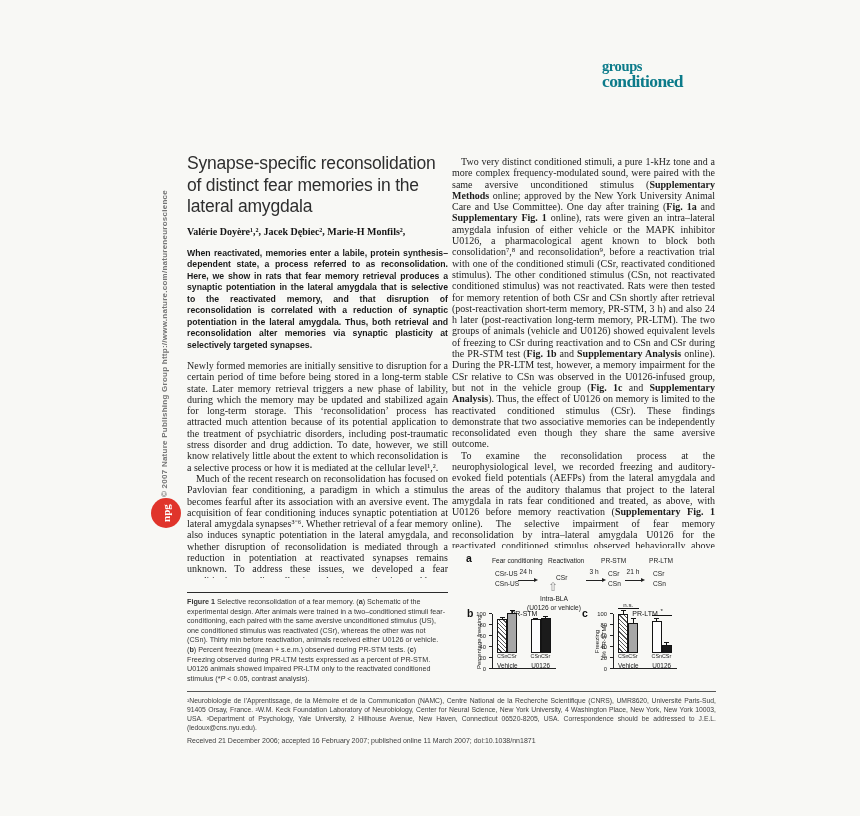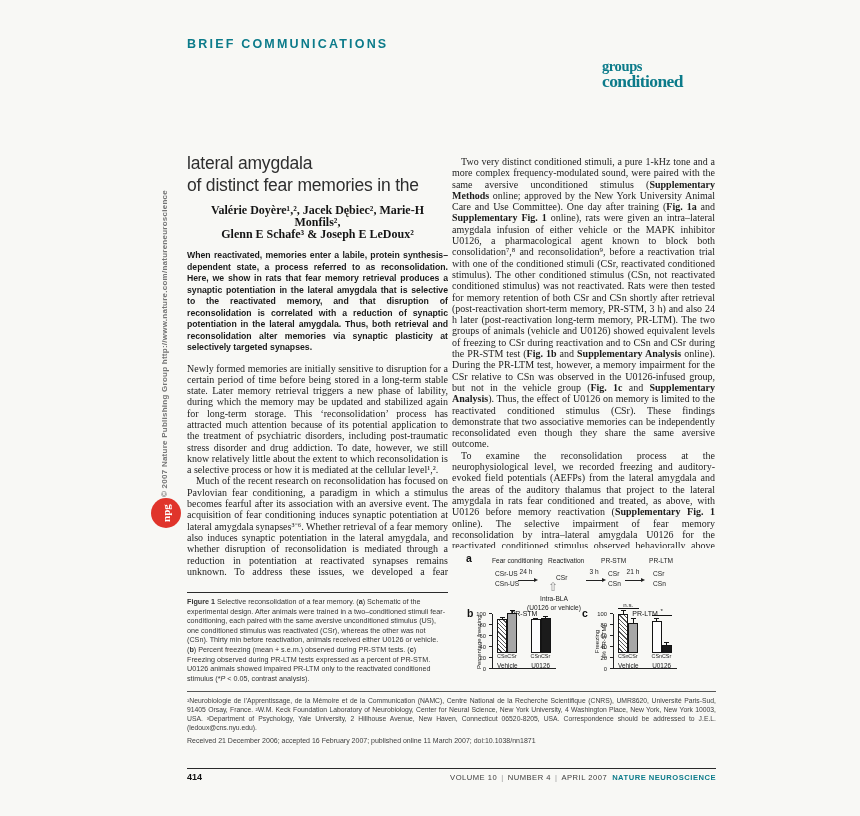--- a/index.html
+++ b/index.html
@@ -16,21 +16,21 @@
   
   .side-copy { position:absolute; left:160px; top:497px; transform:rotate(-90deg); transform-origin:0 0; white-space:nowrap; font-family:"Liberation Sans",sans-serif; font-weight:bold; font-size:8px; letter-spacing:0.25px; color:#747474; }
   .npg-badge { position:absolute; left:151px; top:498px; width:30px; height:30px; border-radius:50%; background:#e0342b; display:flex; align-items:center; justify-content:center; }
   .npg-badge span { transform:rotate(-90deg); color:#fff; font-family:"Liberation Serif",serif; font-weight:bold; font-size:11px; }
 
   
   .col-left { position:absolute; left:187px; top:153px; width:261px; height:425px; overflow:hidden; }
   .col-right { position:absolute; left:452px; top:156px; width:263px; height:392px; overflow:hidden; }
 
   .title { font-family:"Liberation Sans",sans-serif; font-weight:normal; font-size:17.5px; line-height:21.5px; color:#2e2e2e; letter-spacing:-0.2px; }
-  .authors { margin-top:8px; font-size:12px; line-height:12px; font-weight:bold; color:#141414;text-align:center; }
+  .authors { margin-top:8px; font-size:10px; line-height:12px; font-weight:bold; color:#141414; }
   .abstract { margin-top:10px; font-family:"Liberation Sans",sans-serif; font-weight:bold; font-size:8.7px; line-height:11.5px; text-align:justify; color:#1a1a1a; }
   .bodytext { font-size:10px; line-height:11.3px; text-align:justify; }
   .bodytext.first { margin-top:9px; }
   .bodytext.indent { text-indent:9px; }
 
   .rule-left { position:absolute; left:187px; top:592px; width:261px; border-top:1px solid #2a2a2a; }
   .caption { position:absolute; left:187px; top:597px; width:259px; font-family:"Liberation Sans",sans-serif; font-size:7.2px; line-height:9.6px; color:#343434; text-align:left; }
 
   
   .fig { position:absolute; left:452px; top:550px; width:264px; height:140px; font-family:"Liberation Sans",sans-serif; }
@@ -74,39 +74,38 @@
   .pagenum { font-weight:bold; font-size:9px; color:#111; }
   .issue { font-size:7.6px; letter-spacing:0.5px; color:#3a3a3a; }
   .issue .sep { color:#9a9a9a; margin:0 4px; }
   .issue .jn { color:#0c7b8a; font-weight:bold; margin-left:5px; }
 </style>
 </head>
 <body>
 
 <div class="page">
 
-  <div class="section-label">BRIEF COMMUNICATIONS</div>
   <div class="journal-logo">
     <div class="l1">groups</div>
     <div class="l2">conditioned</div>
   </div>
 
   <div class="side-copy">© 2007 Nature Publishing Group   http://www.nature.com/natureneuroscience</div>
   <div class="npg-badge">
     <span>npg</span>
   </div>
 
   <div class="col-left">
     <div class="title">
+      <div>Synapse-specific reconsolidation</div>
+      <div>of distinct fear memories in the</div>
       <div>lateral amygdala</div>
-      <div>of distinct fear memories in the</div>
     </div>
     <div class="authors">
       <div>Valérie Doyère¹,², Jacek Dębiec², Marie-H Monfils²,</div>
-      <div>Glenn E Schafe³ &amp; Joseph E LeDoux²</div>
     </div>
     <p class="abstract">When reactivated, memories enter a labile, protein synthesis–dependent state, a process referred to as reconsolidation. Here, we show in rats that fear memory retrieval produces a synaptic potentiation in the lateral amygdala that is selective to the reactivated memory, and that disruption of reconsolidation is correlated with a reduction of synaptic potentiation in the lateral amygdala. Thus, both retrieval and reconsolidation alter memories via synaptic plasticity at selectively targeted synapses.</p>
     <p class="bodytext first">Newly formed memories are initially sensitive to disruption for a certain period of time before being stored in a long-term stable state. Later memory retrieval triggers a new phase of lability, during which the memory may be updated and stabilized again for long-term storage. This ‘reconsolidation’ process has attracted much attention because of its potential application to the treatment of psychiatric disorders, including post-traumatic stress disorder and drug addiction. To date, however, we still know relatively little about the extent to which reconsolidation is a selective process or how it is mediated at the cellular level¹,².</p>
     <p class="bodytext indent">Much of the recent research on reconsolidation has focused on Pavlovian fear conditioning, a paradigm in which a stimulus becomes fearful after its association with an aversive event. The acquisition of fear conditioning induces synaptic potentiation at lateral amygdala synapses³⁻⁶. Whether retrieval of a fear memory also induces synaptic potentiation in the lateral amygdala, and whether disruption of reconsolidation is mediated through a reduction in potentiation at reactivated synapses remains unknown. To address these issues, we developed a fear conditioning paradigm allowing selective reactivation, and hence reconsolidation, for one of two distinct auditory fear memories.</p>
   </div>
 
   <div class="col-right">
     <p class="bodytext indent"><span>Two very distinct conditioned stimuli, a pure 1-kHz tone and a more complex frequency-modulated sound, were paired with the same aversive unconditioned stimulus (</span><span style="font-weight: bold;">Supplementary Methods</span><span> online; approved by the New York University Animal Care and Use Committee). One day after training (</span><span style="font-weight: bold;">Fig. 1a</span><span> and </span><span style="font-weight: bold;">Supplementary Fig. 1</span><span> online), rats were given an intra–lateral amygdala infusion of either vehicle or the MAPK inhibitor U0126, a pharmacological agent known to block both consolidation⁷,⁸ and reconsolidation⁹, before a reactivation trial with one of the conditioned stimuli (CSr, reactivated conditioned stimulus). The other conditioned stimulus (CSn, not reactivated conditioned stimulus) was not reactivated. Rats were then tested for memory retention of both CSr and CSn shortly after retrieval (post-reactivation short-term memory, PR-STM, 3 h) and also 24 h later (post-reactivation long-term memory, PR-LTM). The two groups of animals (vehicle and U0126) showed equivalent levels of freezing to CSr during reactivation and to CSn and CSr during the PR-STM test (</span><span style="font-weight: bold;">Fig. 1b</span><span> and </span><span style="font-weight: bold;">Supplementary Analysis</span><span> online). During the PR-LTM test, however, a memory impairment for the CSr relative to CSn was observed in the U0126-infused group, but not in the vehicle group (</span><span style="font-weight: bold;">Fig. 1c</span><span> and </span><span style="font-weight: bold;">Supplementary Analysis</span><span>). Thus, the effect of U0126 on memory is limited to the reactivated conditioned stimulus (CSr). These findings demonstrate that two associative memories can be independently reconsolidated even though they share the same aversive outcome.</span></p>
     <p class="bodytext indent"><span>To examine the reconsolidation process at the neurophysiological level, we recorded freezing and auditory-evoked field potentials (AEFPs) from the lateral amygdala and the areas of the auditory thalamus that project to the lateral amygdala in rats fear conditioned and treated, as above, with U0126 before memory reactivation (</span><span style="font-weight: bold;">Supplementary Fig. 1</span><span> online). The selective impairment of fear memory reconsolidation by intra–lateral amygdala U0126 for the reactivated conditioned stimulus observed behaviorally above was replicated in these animals (</span><span style="font-weight: bold;">Fig. 2a</span><span>). Thus, there was a difference in freezing to CSn and CSr in the PR-LTM test, but not in the PR-STM test. As previously reported, fear conditioning led to an enhancement of the</span></p>
   </div>
@@ -269,18 +268,14 @@
             </div>
             <div class="cgrouplab">U0126</div>
           </div>
         </div>
     </div>
   </div>
 
   <p class="footnotes">¹Neurobiologie de l’Apprentissage, de la Mémoire et de la Communication (NAMC), Centre National de la Recherche Scientifique (CNRS), UMR8620, Université Paris-Sud, 91405 Orsay, France. ²W.M. Keck Foundation Laboratory of Neurobiology, Center for Neural Science, New York University, 4 Washington Place, New York, New York 10003, USA. ³Department of Psychology, Yale University, 2 Hillhouse Avenue, New Haven, Connecticut 06520-8205, USA. Correspondence should be addressed to J.E.L. (ledoux@cns.nyu.edu).</p>
   <p class="received">Received 21 December 2006; accepted 16 February 2007; published online 11 March 2007; doi:10.1038/nn1871</p>
 
-  <div class="footer">
-    <span class="pagenum">414</span>
-    <span class="issue"><span>VOLUME 10</span><span class="sep">|</span><span>NUMBER 4</span><span class="sep">|</span><span>APRIL 2007</span><span class="jn">NATURE NEUROSCIENCE</span></span>
-  </div>
 
 </div>
 
 </body></html>

